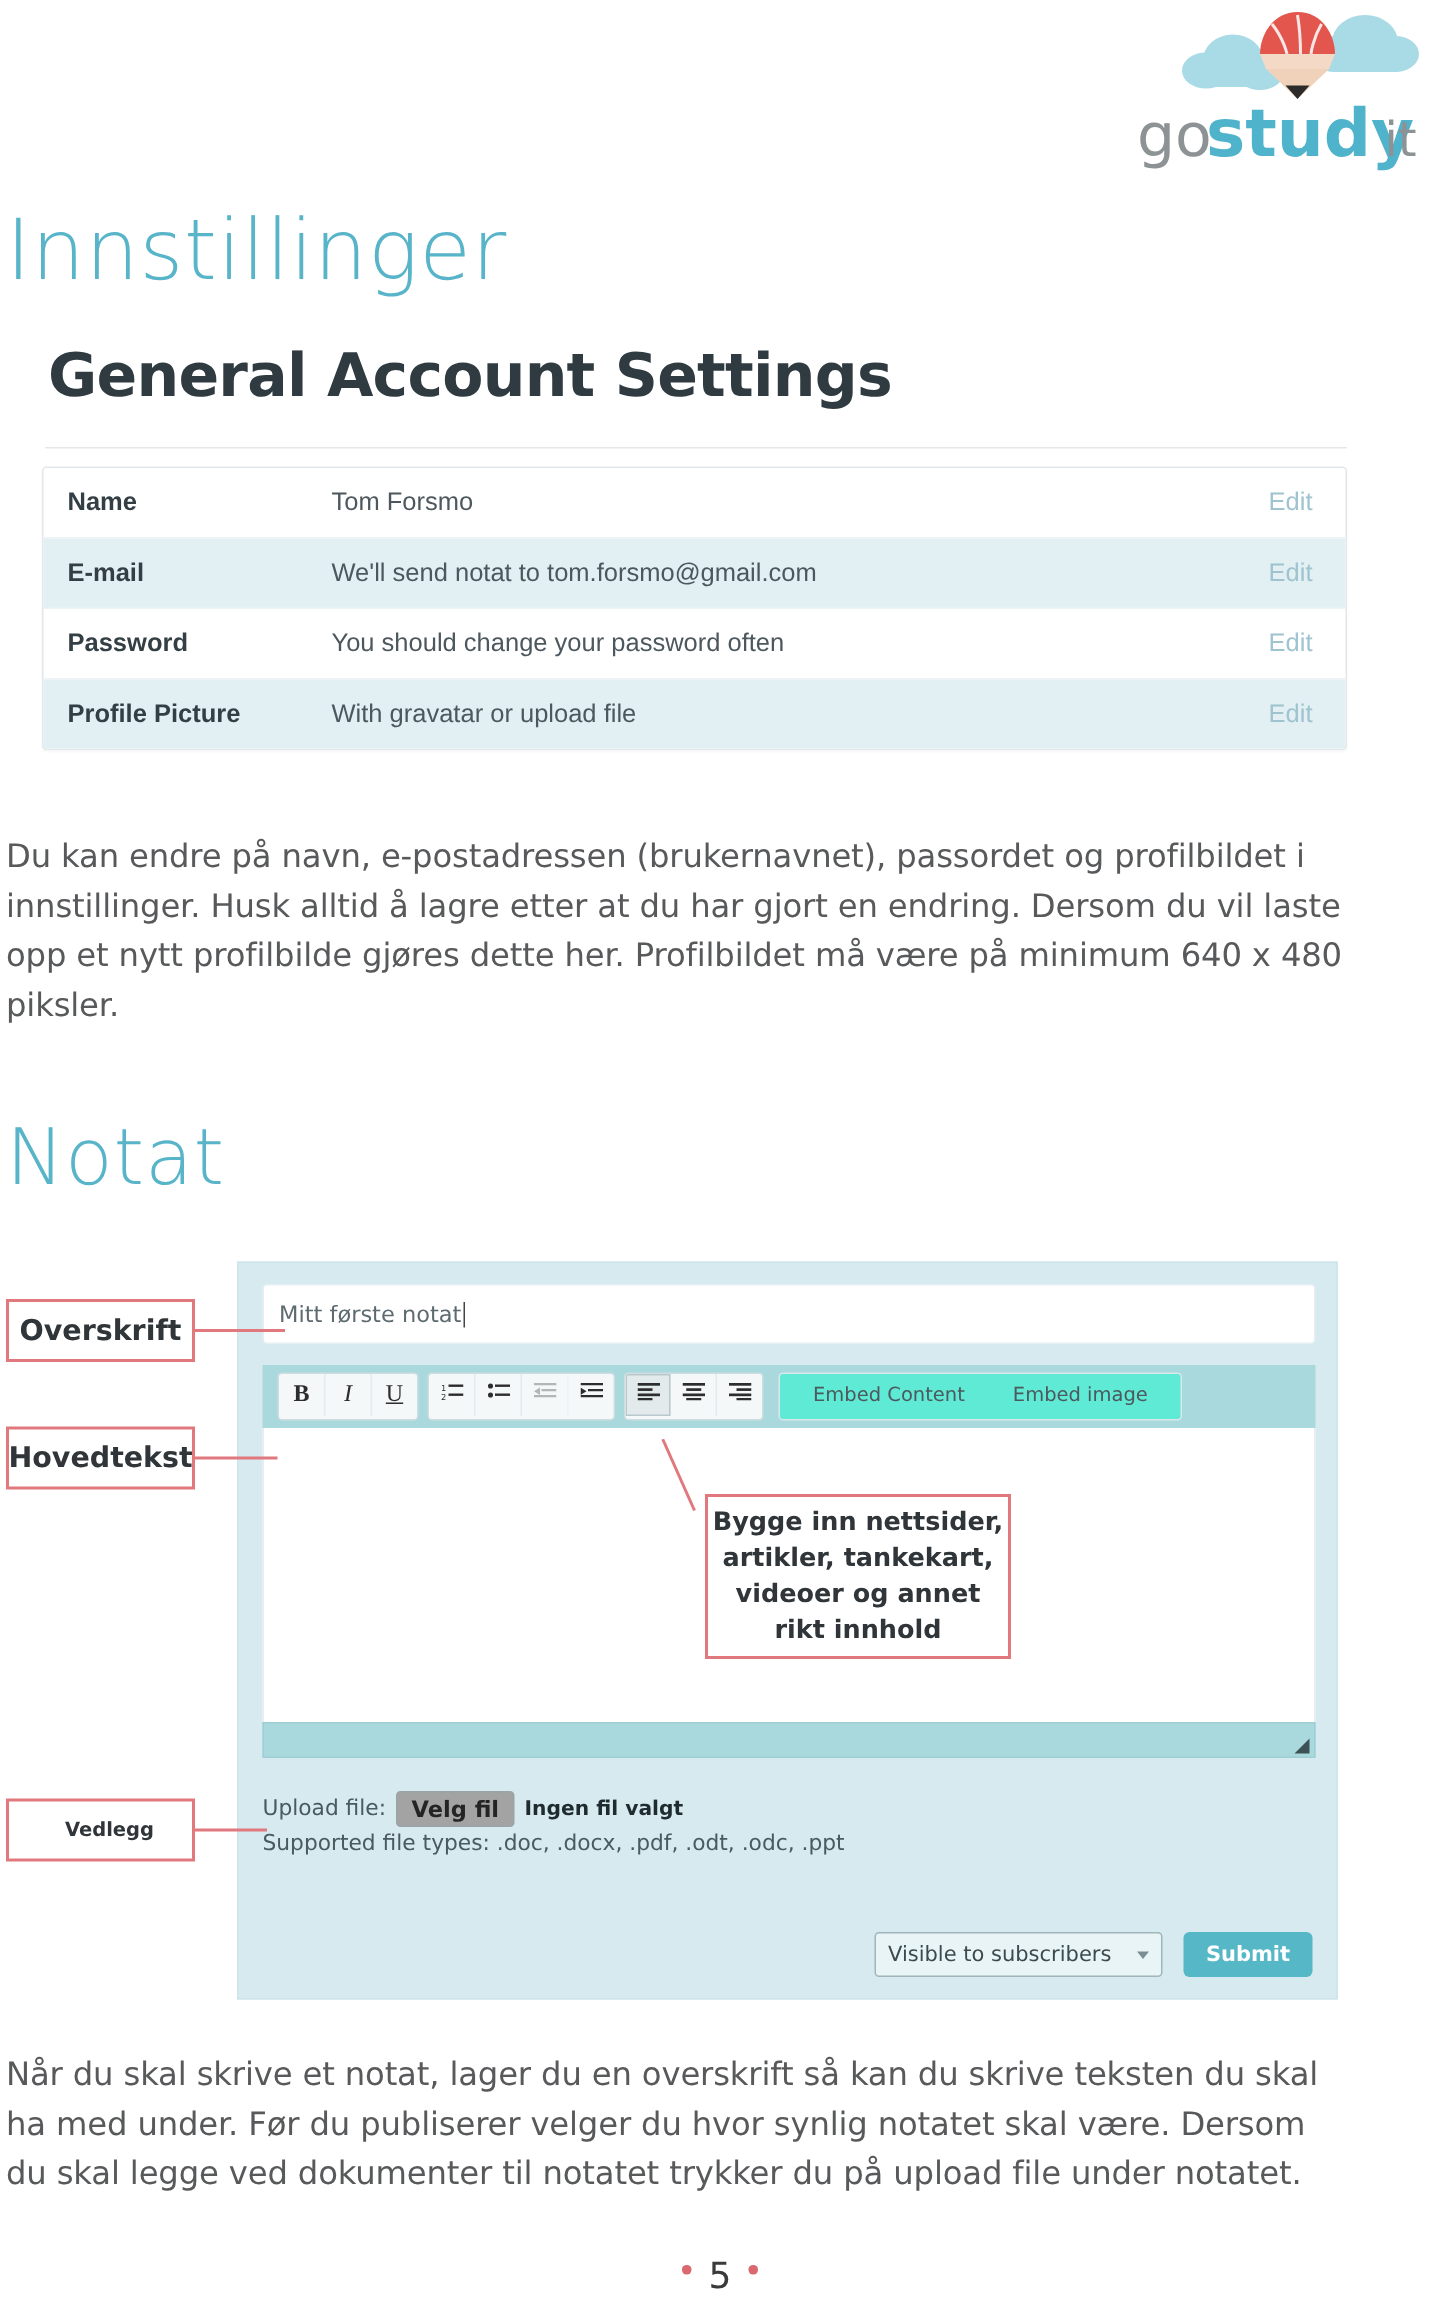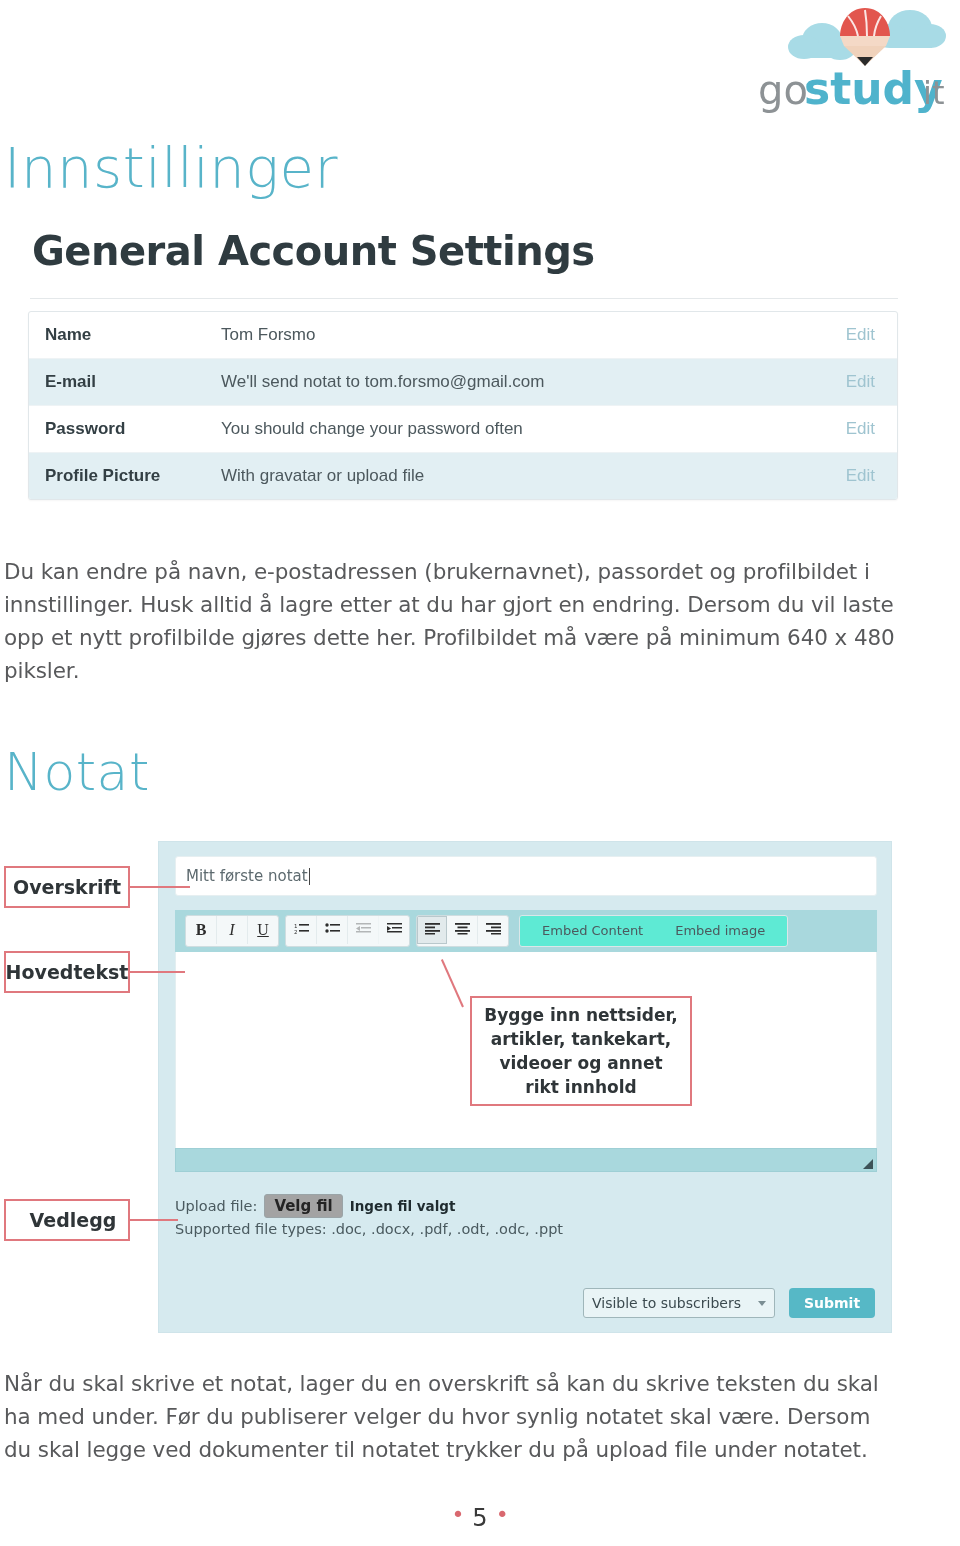--- a/index.html
+++ b/index.html
@@ -320,26 +320,26 @@
     font-size: 19px;
   }
   .callout-hovedtekst {
     left: 4px; top: 951px;
     width: 126px; height: 42px;
     font-size: 19px;
   }
   .callout-vedlegg {
     left: 4px; top: 1199px;
     width: 126px; height: 42px;
-    font-size: 19px;
+    font-size: 13px;
     padding-left: 12px;
   }
   .callout-embed {
     left: 470px; top: 996px;
-    width: 222px; height: 110px;
+    width: 204px; height: 110px;
     font-size: 17px;
     line-height: 24px;
     text-align: center;
     flex-direction: column;
   }
   .leader {
     position: absolute;
     background: #e0787e;
     height: 2px;
   }

